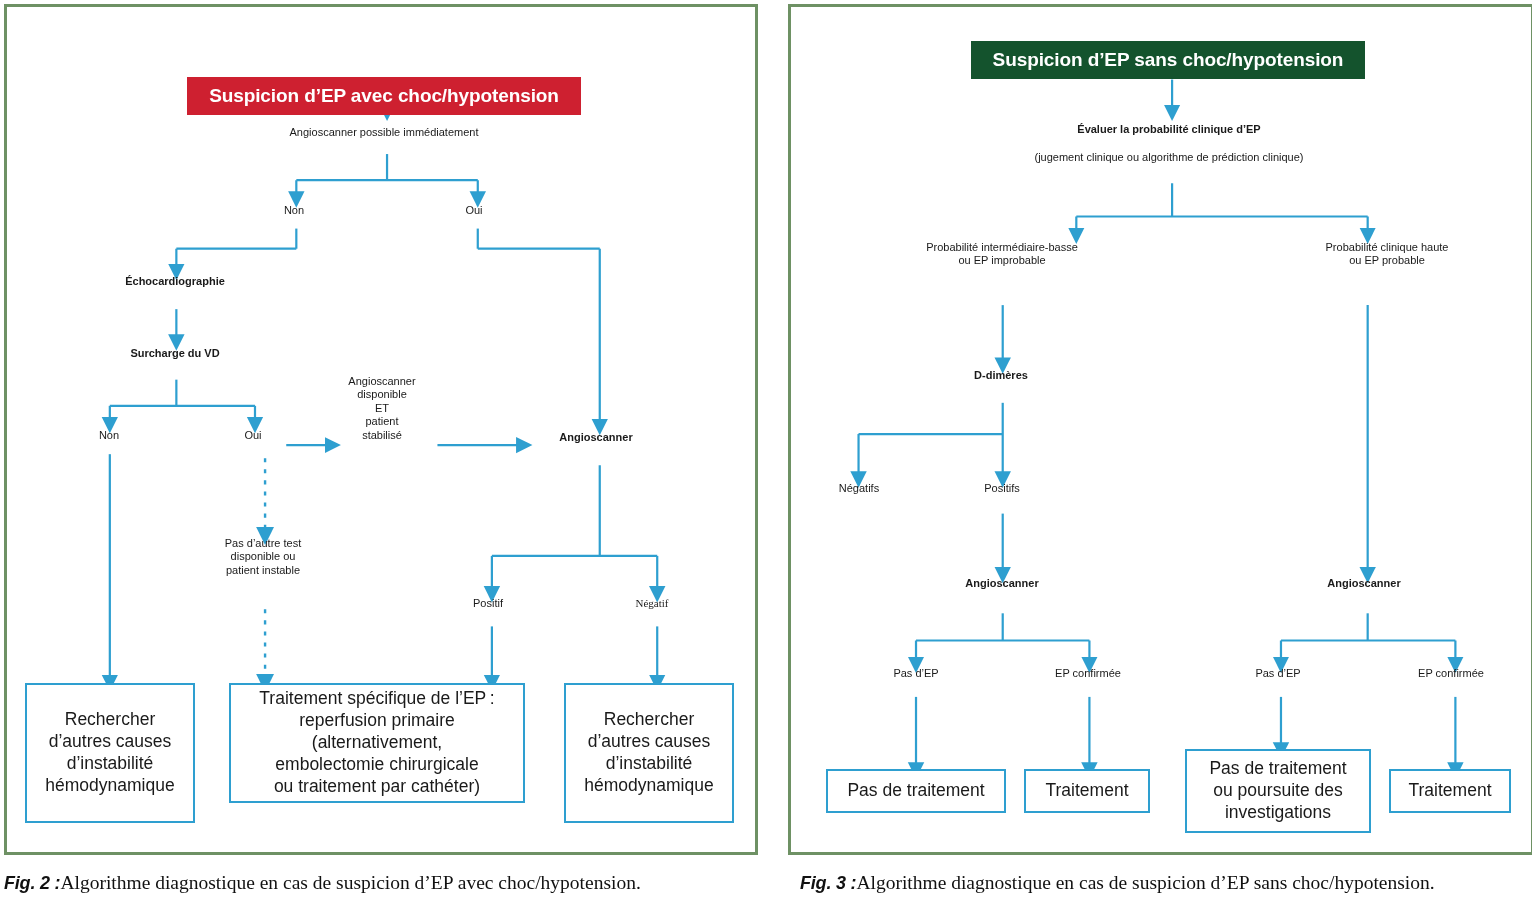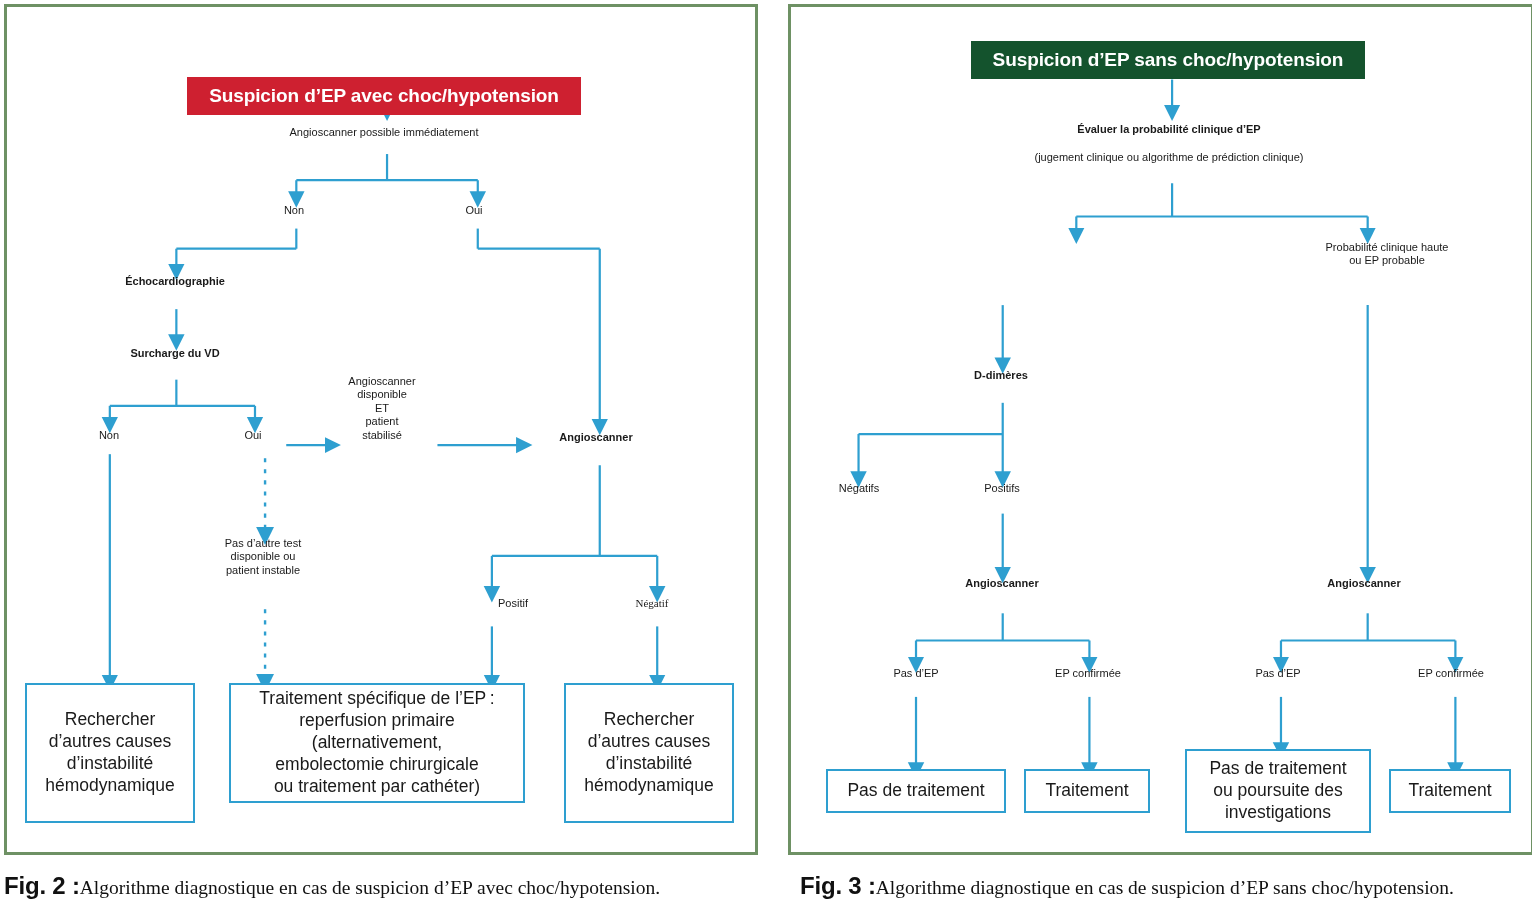--- a/index.html
+++ b/index.html
@@ -63,22 +63,23 @@
   .caption{
     position:absolute;
     font-family:"Liberation Serif", serif;
     font-size:19.5px;
     color:#111111;
     white-space:nowrap;
   }
   .caption .fignum{
     font-family:"Liberation Sans", sans-serif;
     font-weight:bold;
-    font-size:24px;
+    font-size:18px;
     letter-spacing:-0.2px;
+    font-style:italic;
   }
   #caption-left{left:4px;top:872px;}
   #caption-right{left:800px;top:872px;}
 </style>
 </head>
 <body>
 
 <div class="page">
 
   <div class="panel" id="panel-left">
@@ -156,21 +157,21 @@
 ET
 patient
 stabilisé</div>
 
       <div class="node bold" style="left:508px;top:424px;width:162px;">Angioscanner</div>
 
       <div class="node" style="left:166px;top:530px;width:180px;">Pas d’autre test
 disponible ou
 patient instable</div>
 
-      <div class="node" style="left:441px;top:590px;width:80px;text-align:right;">Positif</div>
+      <div class="node" style="left:441px;top:590px;width:80px;">Positif</div>
       <div class="node" style="left:603px;top:590px;width:84px;font-family:Liberation Serif, serif;">Négatif</div>
 
       <div class="obox" style="left:18px;top:676px;width:170px;height:140px;">Rechercher
 d’autres causes
 d’instabilité
 hémodynamique</div>
       <div class="obox" style="left:222px;top:676px;width:296px;height:120px;">Traitement spécifique de l’EP :
 reperfusion primaire
 (alternativement,
 embolectomie chirurgicale
@@ -226,20 +227,22 @@
           <line x1="486" y1="685" x2="486" y2="737" marker-end="url(#ah3)"></line>
           <line x1="659" y1="685" x2="659" y2="757" marker-end="url(#ah3)"></line>
         </g>
       </svg>
 
       <div class="hdr hdr-green" style="left:180px;top:34px;width:394px;height:38px;">Suspicion d’EP sans choc/hypotension</div>
 
       <div class="node bold" style="left:148px;top:116px;width:460px;">Évaluer la probabilité clinique d’EP</div>
       <div class="node" style="left:68px;top:144px;width:620px;">(jugement clinique ou algorithme de prédiction clinique)</div>
 
+      <div class="node" style="left:58px;top:234px;width:306px;">Probabilité intermédiaire-basse
+ou EP improbable</div>
       <div class="node" style="left:460px;top:234px;width:272px;">Probabilité clinique haute
 ou EP probable</div>
 
       <div class="node bold" style="left:140px;top:362px;width:140px;">D-dimères</div>
 
       <div class="node" style="left:12px;top:475px;width:112px;">Négatifs</div>
       <div class="node" style="left:156px;top:475px;width:110px;">Positifs</div>
 
       <div class="node bold" style="left:130px;top:570px;width:162px;">Angioscanner</div>
       <div class="node bold" style="left:492px;top:570px;width:162px;">Angioscanner</div>

